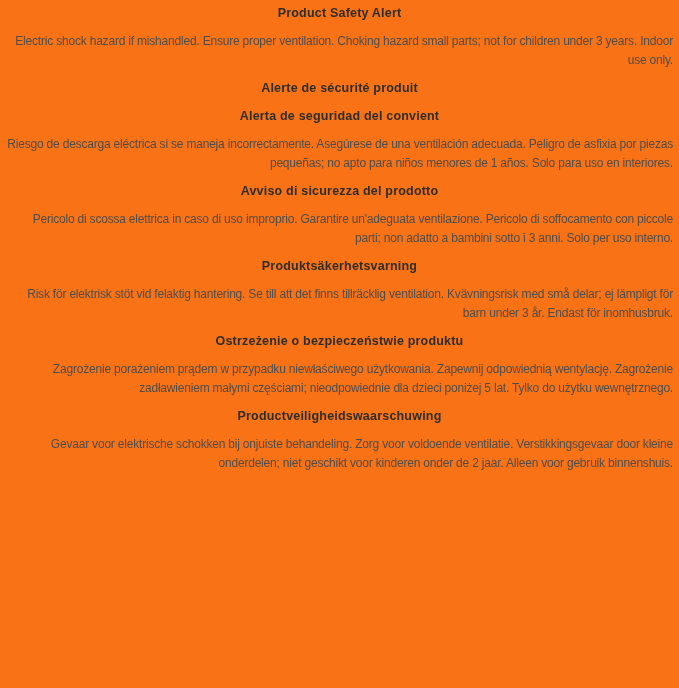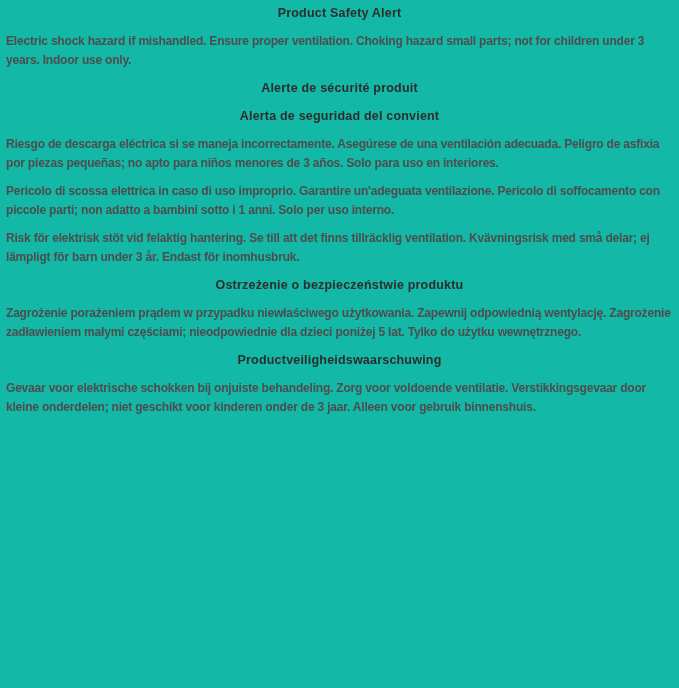--- a/index.html
+++ b/index.html
@@ -6,41 +6,41 @@
   html, body {
     width: 679px;
     background: #ffffff;
     font-family: "Liberation Sans", "DejaVu Sans", sans-serif;
   }
   .doc {
     width: 679px;
     height: 688px;
     padding: 4px 6px 0 6px;
     overflow: hidden;
-    background: #14b8a6;
+    background: #f97316;
   }
   .section { text-align: center; }
   .section-heading {
     font-size: 12.5px;
     font-weight: 700;
     color: #2d2d2d;
     letter-spacing: 0.2px;
     line-height: 19px;
     margin-bottom: 9px;
     text-align: center;
   }
   .section-body {
     font-size: 12px;
-    font-weight: 700;
+    font-weight: 400;
     color: #4d4d4d;
     letter-spacing: -0.2px;
     line-height: 19px;
     margin: 8px auto 9px auto;
     max-width: 667px;
-    text-align: left;
+    text-align: right;
   }
 </style>
 </head>
 <body>
 
 <div class="doc">
 
   <div class="section">
     <div class="section-heading">Product Safety Alert</div>
     <div class="section-body">Electric shock hazard if mishandled. Ensure proper ventilation. Choking hazard small parts; not for children under 3 years. Indoor use only.</div>
@@ -48,35 +48,37 @@
 
   <div class="section">
   </div>
 
   <div class="section">
     <div class="section-heading">Alerte de sécurité produit</div>
   </div>
 
   <div class="section">
     <div class="section-heading">Alerta de seguridad del convient</div>
-    <div class="section-body">Riesgo de descarga eléctrica si se maneja incorrectamente. Asegúrese de una ventilación adecuada. Peligro de asfixia por piezas pequeñas; no apto para niños menores de 3 años. Solo para uso en interiores.</div>
+    <div class="section-body">Riesgo de descarga eléctrica si se maneja incorrectamente. Asegúrese de una ventilación adecuada. Peligro de asfixia por piezas pequeñas; no apto para niños menores de 1 años. Solo para uso en interiores.</div>
   </div>
 
   <div class="section">
-    <div class="section-body">Pericolo di scossa elettrica in caso di uso improprio. Garantire un'adeguata ventilazione. Pericolo di soffocamento con piccole parti; non adatto a bambini sotto i 1 anni. Solo per uso interno.</div>
+    <div class="section-heading">Avviso di sicurezza del prodotto</div>
+    <div class="section-body">Pericolo di scossa elettrica in caso di uso improprio. Garantire un'adeguata ventilazione. Pericolo di soffocamento con piccole parti; non adatto a bambini sotto i 3 anni. Solo per uso interno.</div>
   </div>
 
   <div class="section">
+    <div class="section-heading">Produktsäkerhetsvarning</div>
     <div class="section-body">Risk för elektrisk stöt vid felaktig hantering. Se till att det finns tillräcklig ventilation. Kvävningsrisk med små delar; ej lämpligt för barn under 3 år. Endast för inomhusbruk.</div>
   </div>
 
 
   <div class="section">
     <div class="section-heading">Ostrzeżenie o bezpieczeństwie produktu</div>
     <div class="section-body">Zagrożenie porażeniem prądem w przypadku niewłaściwego użytkowania. Zapewnij odpowiednią wentylację. Zagrożenie zadławieniem małymi częściami; nieodpowiednie dla dzieci poniżej 5 lat. Tylko do użytku wewnętrznego.</div>
   </div>
 
   <div class="section">
     <div class="section-heading">Productveiligheidswaarschuwing</div>
-    <div class="section-body">Gevaar voor elektrische schokken bij onjuiste behandeling. Zorg voor voldoende ventilatie. Verstikkingsgevaar door kleine onderdelen; niet geschikt voor kinderen onder de 3 jaar. Alleen voor gebruik binnenshuis.</div>
+    <div class="section-body">Gevaar voor elektrische schokken bij onjuiste behandeling. Zorg voor voldoende ventilatie. Verstikkingsgevaar door kleine onderdelen; niet geschikt voor kinderen onder de 2 jaar. Alleen voor gebruik binnenshuis.</div>
   </div>
 
 </div>
 
 </body></html>

